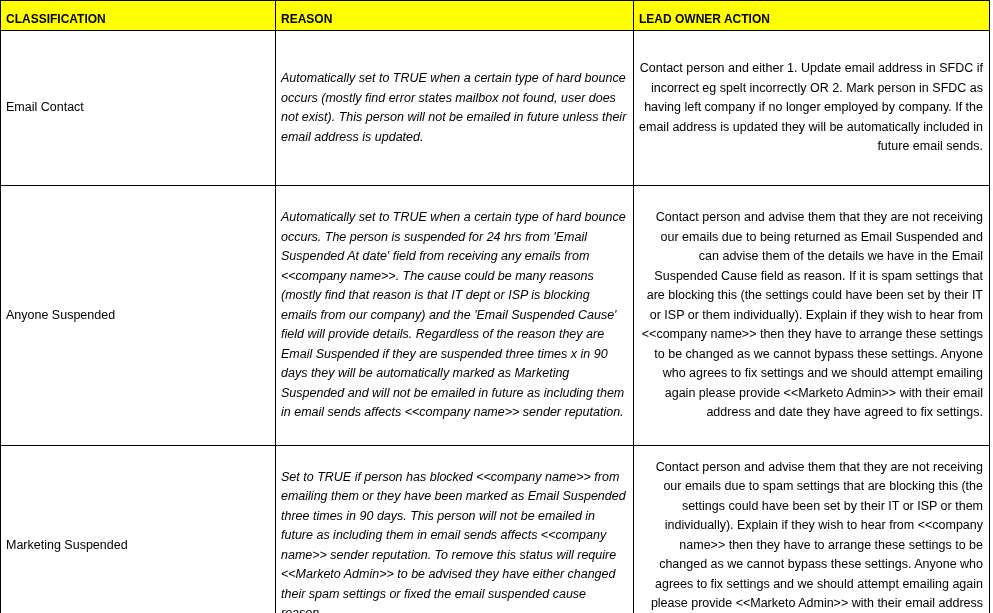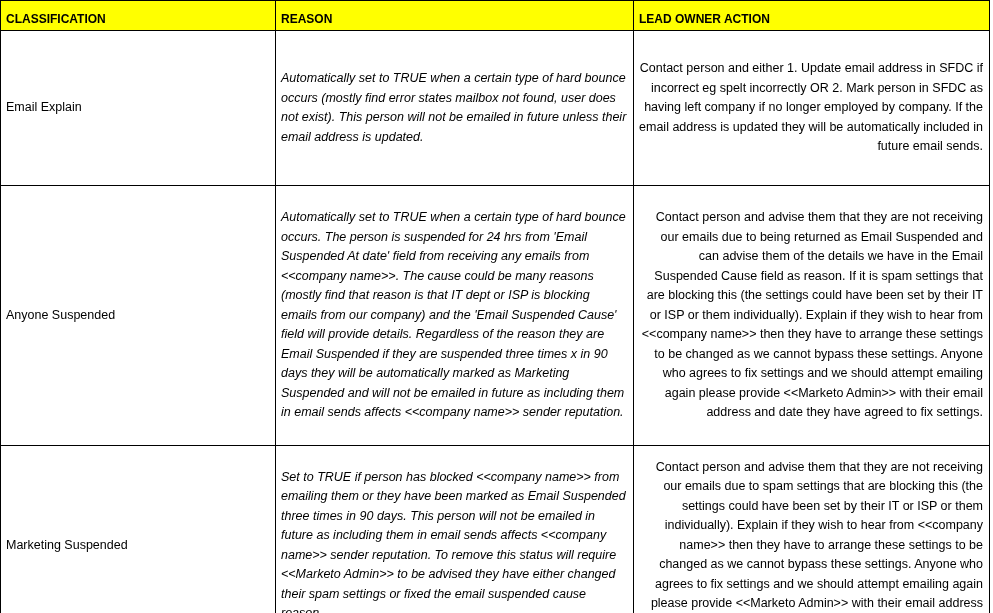--- a/index.html
+++ b/index.html
@@ -73,21 +73,21 @@
   </colgroup>
   <thead>
     <tr>
       <th>CLASSIFICATION</th>
       <th>REASON</th>
       <th>LEAD OWNER ACTION</th>
     </tr>
   </thead>
   <tbody>
     <tr class="row-0">
-      <td class="classification-cell">Email Explain</td>
+      <td class="classification-cell">Email Contact</td>
       <td class="reason-cell">Automatically set to TRUE when a certain type of hard bounce occurs (mostly find error states mailbox not found, user does not exist). This person will not be emailed in future unless their email address is updated.</td>
       <td class="action-cell">Contact person and either 1. Update email address in SFDC if incorrect eg spelt incorrectly   OR 2. Mark person in SFDC as having left company if no longer employed by company.  If the email address is updated they will be automatically included in future email sends.</td>
     </tr>
     <tr class="row-1">
       <td class="classification-cell">Anyone Suspended</td>
       <td class="reason-cell">Automatically set to TRUE when a certain type of hard bounce occurs. The person is suspended for 24 hrs from 'Email Suspended At date' field from receiving any emails from &lt;&lt;company name&gt;&gt;. The cause could be many reasons (mostly find that reason is that IT dept or ISP is blocking emails from our company) and the 'Email Suspended Cause' field will provide details. Regardless of the reason they are Email Suspended if they are suspended three times x in 90 days they will be automatically marked as Marketing Suspended  and will not be emailed in future as including them in email sends affects &lt;&lt;company name&gt;&gt; sender reputation.</td>
       <td class="action-cell">Contact person and advise them that they are not receiving our emails due to being returned as Email Suspended and can advise them of the details we have in the  Email Suspended Cause field as reason. If it is spam settings that are blocking this (the settings could have been set by their IT or ISP or them individually). Explain if they wish to hear from &lt;&lt;company name&gt;&gt; then they have to arrange these settings to be changed as we cannot bypass these settings. Anyone who agrees to fix settings and we should attempt emailing again please provide &lt;&lt;Marketo Admin&gt;&gt; with their email address and date they have agreed to fix settings.</td>
     </tr>
     <tr class="row-2">
       <td class="classification-cell">Marketing Suspended</td>

